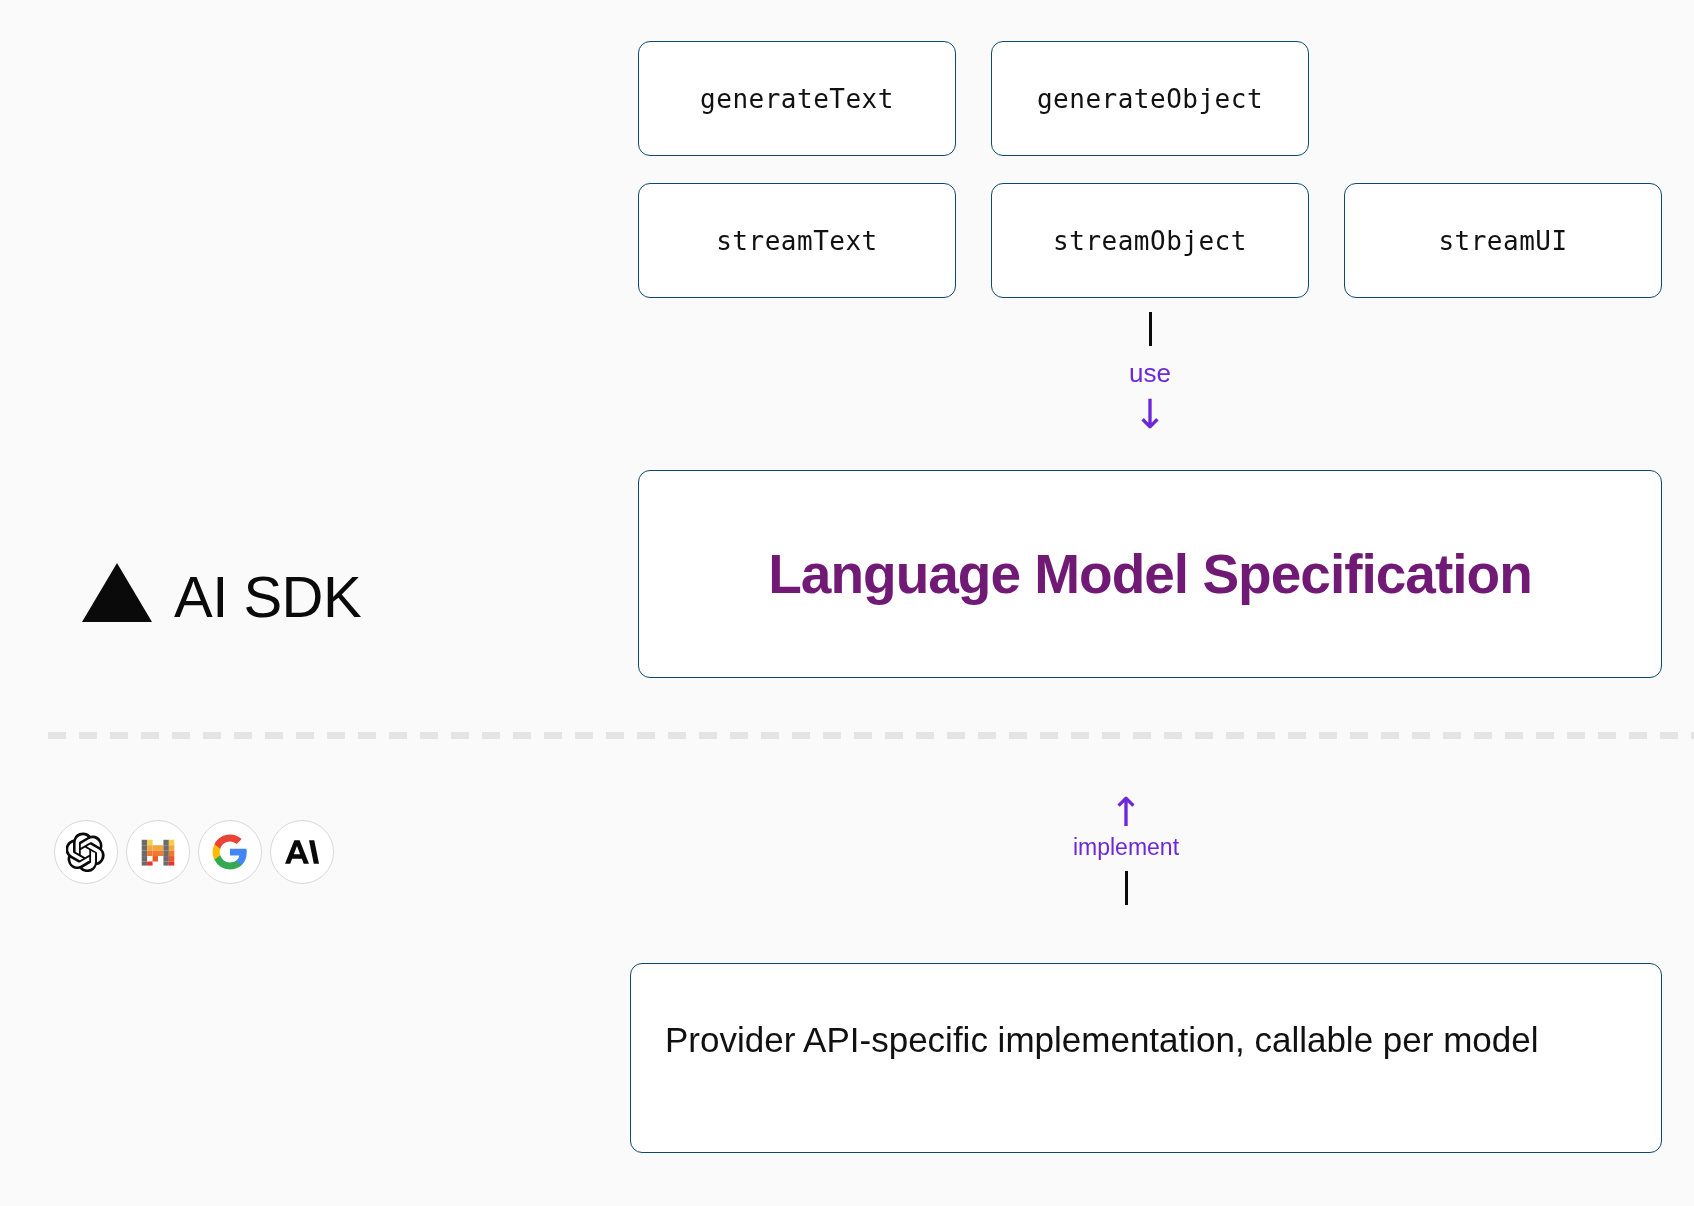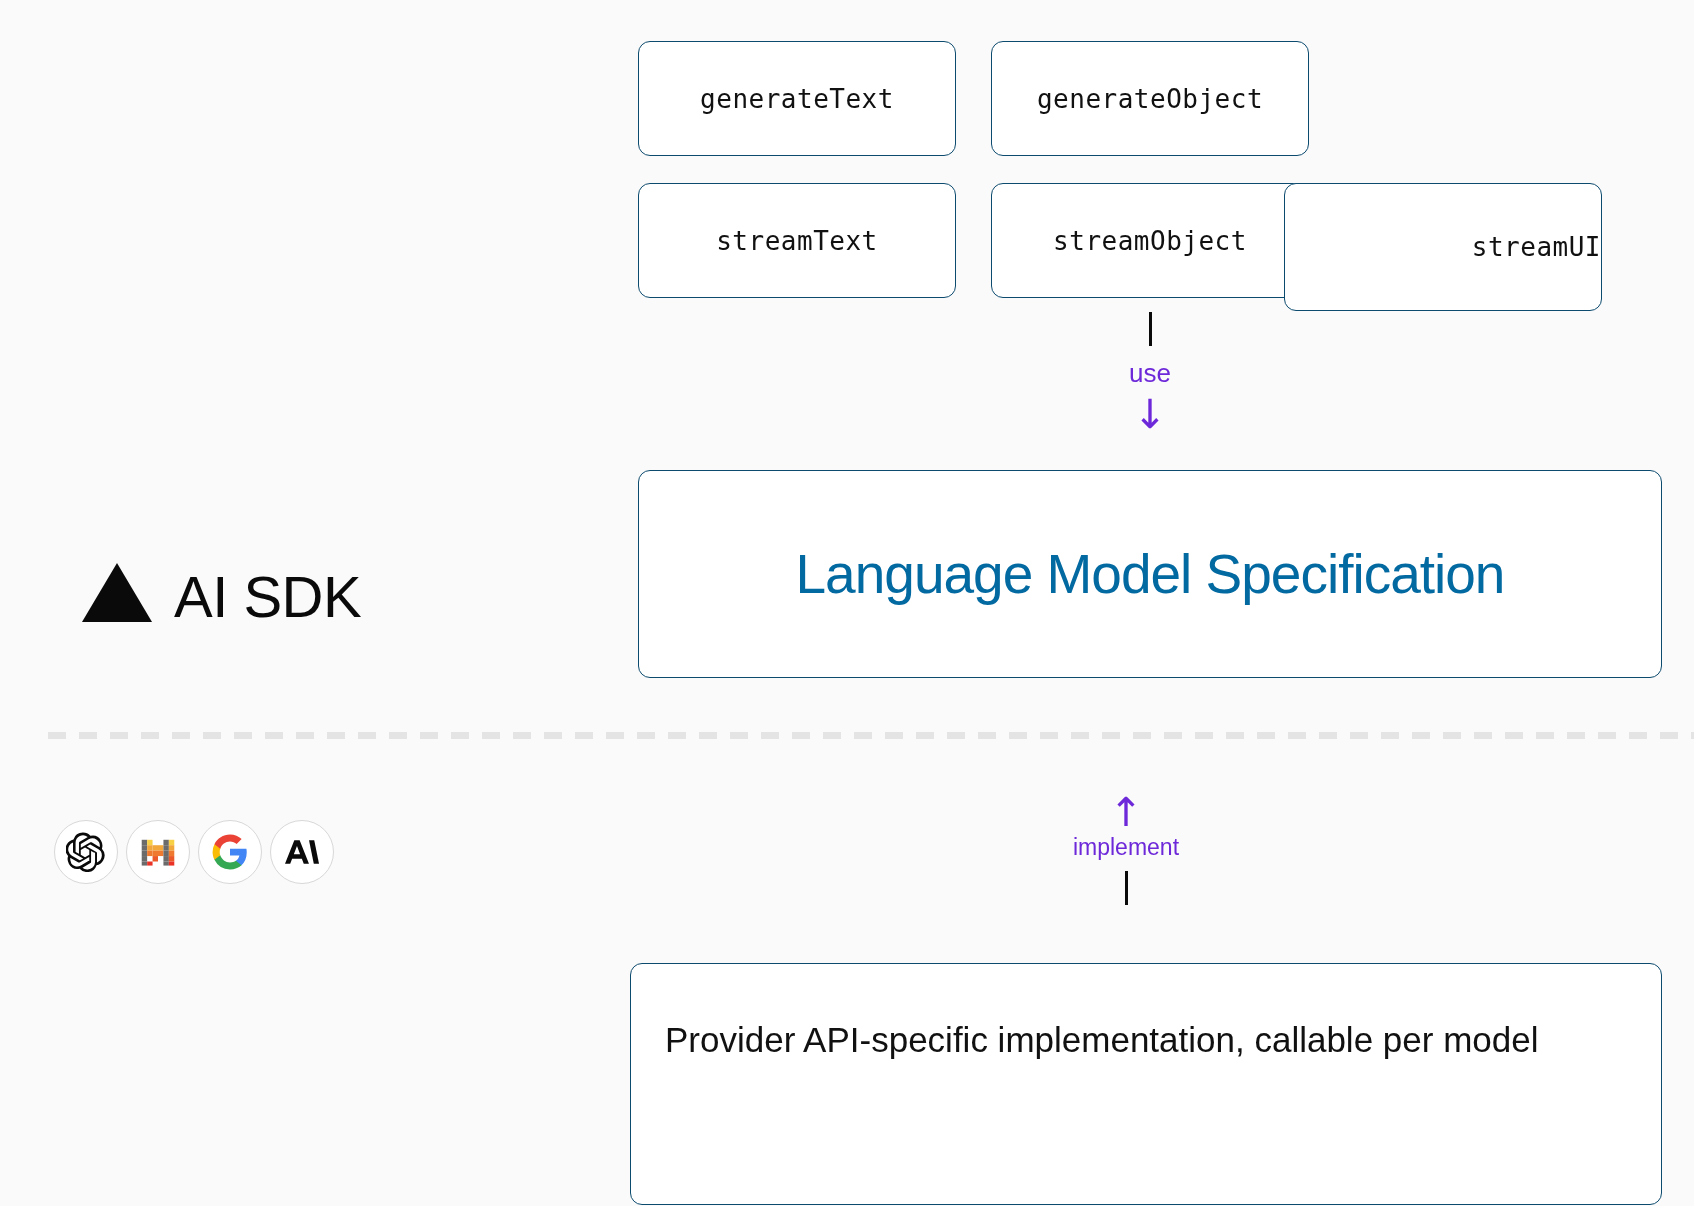--- a/index.html
+++ b/index.html
@@ -37,21 +37,21 @@
     font-weight: 500;
     letter-spacing: 0.5px;
     color: #111111;
   }
 
   
   #fn-generateText   { left: 638px;  top: 41px;  width: 318px; height: 115px; }
   #fn-generateObject { left: 991px;  top: 41px;  width: 318px; height: 115px; }
   #fn-streamText     { left: 638px;  top: 183px; width: 318px; height: 115px; }
   #fn-streamObject   { left: 991px;  top: 183px; width: 318px; height: 115px; }
-  #fn-streamUI       { left: 1284px; top: 183px; width: 318px; height: 128px; justify-content: flex-end; }
+  #fn-streamUI       { left: 1344px; top: 183px; width: 318px; height: 115px; }
 
   
   .connector {
     position: absolute;
     display: flex;
     flex-direction: column;
     align-items: center;
     color: #6d28d9;
   }
   .conn-bar {
@@ -89,32 +89,32 @@
 
   
   #spec-card {
     left: 638px;
     top: 470px;
     width: 1024px;
     height: 208px;
   }
   #spec-title {
     font-size: 55px;
-    font-weight: 400;
+    font-weight: 700;
     letter-spacing: -1px;
-    color: #0369a1;
+    color: #701a75;
     text-align: center;
   }
 
   
   #impl-card {
     left: 630px;
     top: 963px;
     width: 1032px;
-    height: 242px;
+    height: 190px;
     display: block;
     padding: 52px 34px 0 34px;
   }
   #impl-text {
     font-size: 35px;
     font-weight: 500;
     line-height: 1.38;
     color: #111111;
     max-width: 950px;
   }

